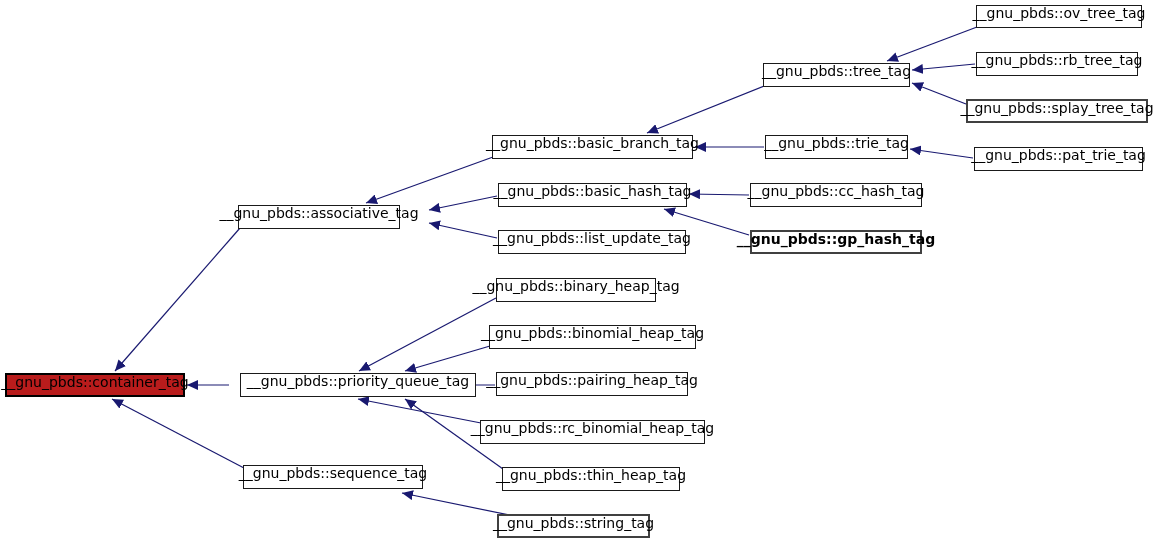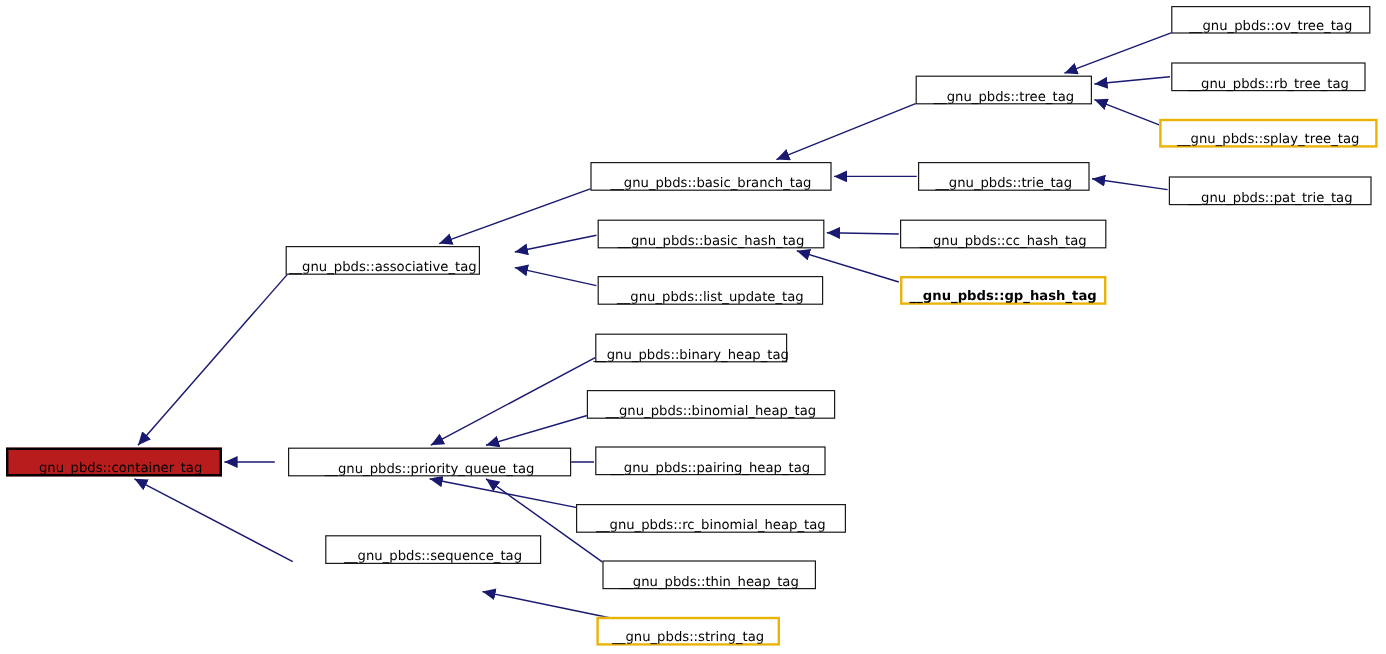--- a/index.html
+++ b/index.html
@@ -21,30 +21,30 @@
     top: 0;
     width: 1155px;
     height: 545px;
   }
   .node {
     position: absolute;
     box-sizing: border-box;
     background: #ffffff;
     border: 1px solid #1a1a1a;
     display: flex;
-    align-items: flex-end;
+    align-items: flex-start;
     justify-content: center;
-    font-size: 11px;
+    font-size: 14px;
     color: #000000;
     white-space: nowrap;
     cursor: pointer;
     line-height: 1;
   }
   .node.bold {
-    border: 2px solid #eab308;
+    border: 2px solid #404040;
   }
   .node.highlight {
     background: #b91c1c;
     border: 2px solid #000000;
   }
 </style>
 </head>
 <body>
 
 <div id="stage">
@@ -80,21 +80,21 @@
   <div id="nodes-layer">
       <div class="node highlight" style="left: 5px; top: 373px; width: 180px; height: 24px;">
         <span>__gnu_pbds::container_tag</span>
       </div>
       <div class="node" style="left: 238px; top: 205px; width: 162px; height: 24px;">
         <span>__gnu_pbds::associative_tag</span>
       </div>
       <div class="node" style="left: 240px; top: 373px; width: 236px; height: 24px;">
         <span>__gnu_pbds::priority_queue_tag</span>
       </div>
-      <div class="node" style="left: 243px; top: 446px; width: 180px; height: 24px; margin-left: 28px;">
+      <div class="node" style="left: 243px; top: 465px; width: 180px; height: 24px;">
         <span>__gnu_pbds::sequence_tag</span>
       </div>
       <div class="node" style="left: 492px; top: 135px; width: 201px; height: 24px;">
         <span>__gnu_pbds::basic_branch_tag</span>
       </div>
       <div class="node" style="left: 498px; top: 183px; width: 189px; height: 24px;">
         <span>__gnu_pbds::basic_hash_tag</span>
       </div>
       <div class="node" style="left: 498px; top: 230px; width: 188px; height: 24px;">
         <span>__gnu_pbds::list_update_tag</span>

